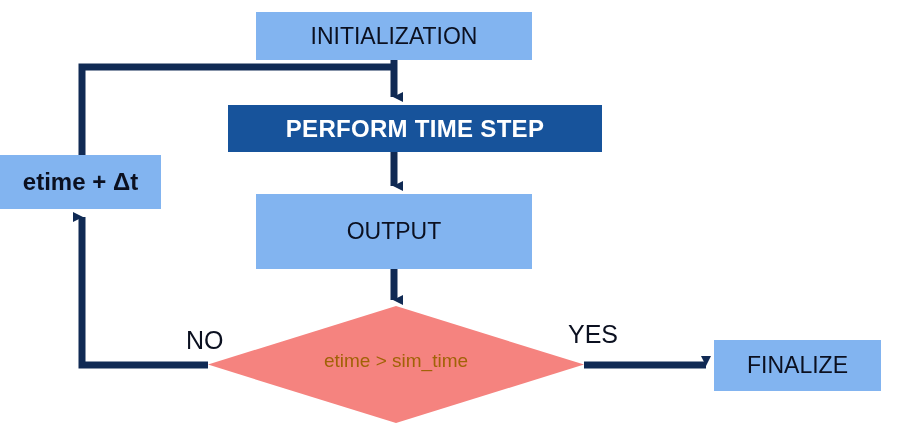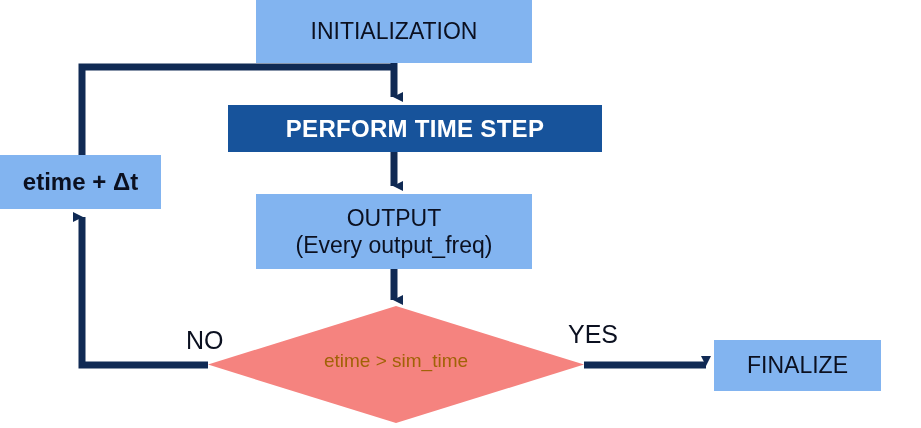--- a/index.html
+++ b/index.html
@@ -38,21 +38,21 @@
     font-size: 24px;
     font-weight: bold;
     letter-spacing: 0.3px;
   }
   .node-accum {
     background: #82b4f0;
     color: #0b1020;
     font-size: 24px;
     font-weight: bold;
   }
-  #node-initialization { left: 256px;  top: 0px;   width: 276px; height: 63px; }
+  #node-initialization { left: 256px;  top: 12px;   width: 276px; height: 48px; }
   #node-perform-time-step { left: 228px; top: 105px; width: 374px; height: 47px; }
   #node-output { left: 256px;  top: 194px; width: 276px; height: 75px; }
   #node-etime-increment { left: 0px; top: 155px; width: 161px; height: 54px; }
   #node-finalize { left: 714px; top: 340px; width: 167px; height: 51px; }
 
   .node-output-inner {
     display: flex;
     flex-direction: column;
     gap: 1px;
     text-align: center;
@@ -138,21 +138,20 @@
     <span>INITIALIZATION</span>
   </div>
 
   <div class="node node-proc-emph" id="node-perform-time-step">
     <span>PERFORM TIME STEP</span>
   </div>
 
   <div class="node node-proc" id="node-output">
     <div class="node-output-inner">
       <span>OUTPUT</span>
-      <span>(Every output_freq)</span>
     </div>
   </div>
 
   <div class="node node-accum" id="node-etime-increment">
     <span>etime + Δt</span>
   </div>
 
   <div id="node-decision">
     <div class="diamond-shape"></div>
     <div class="diamond-label">etime &gt; sim_time</div>

